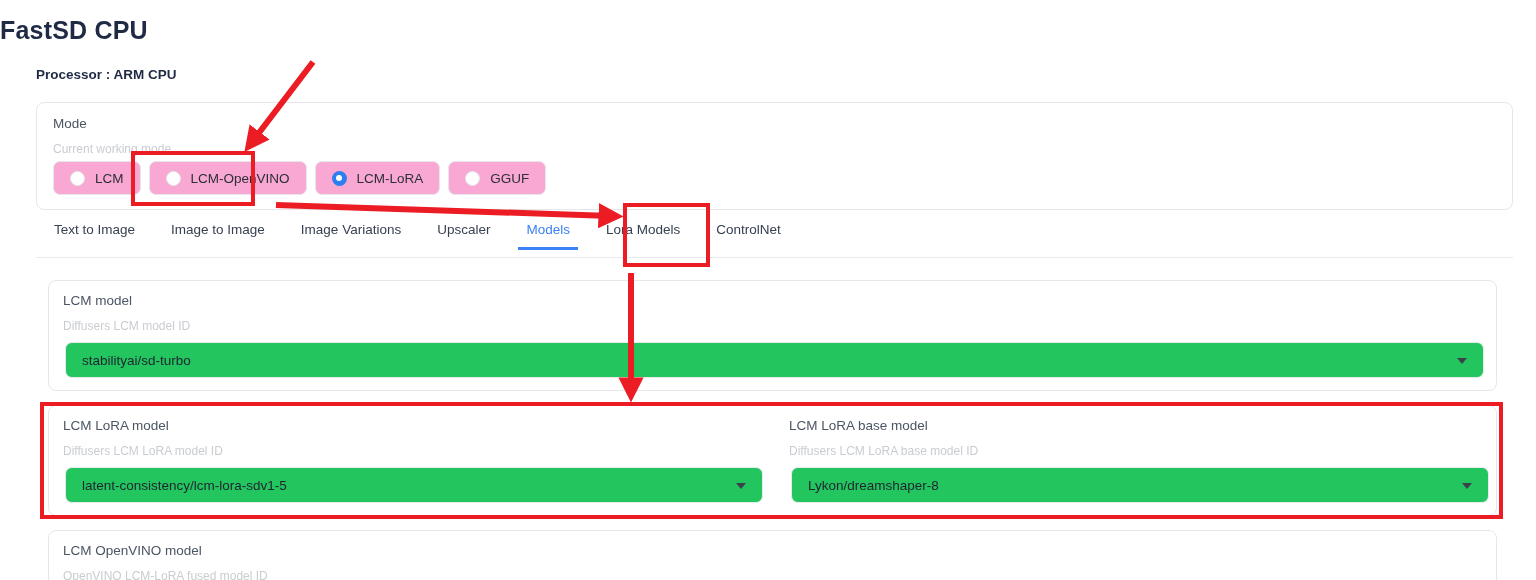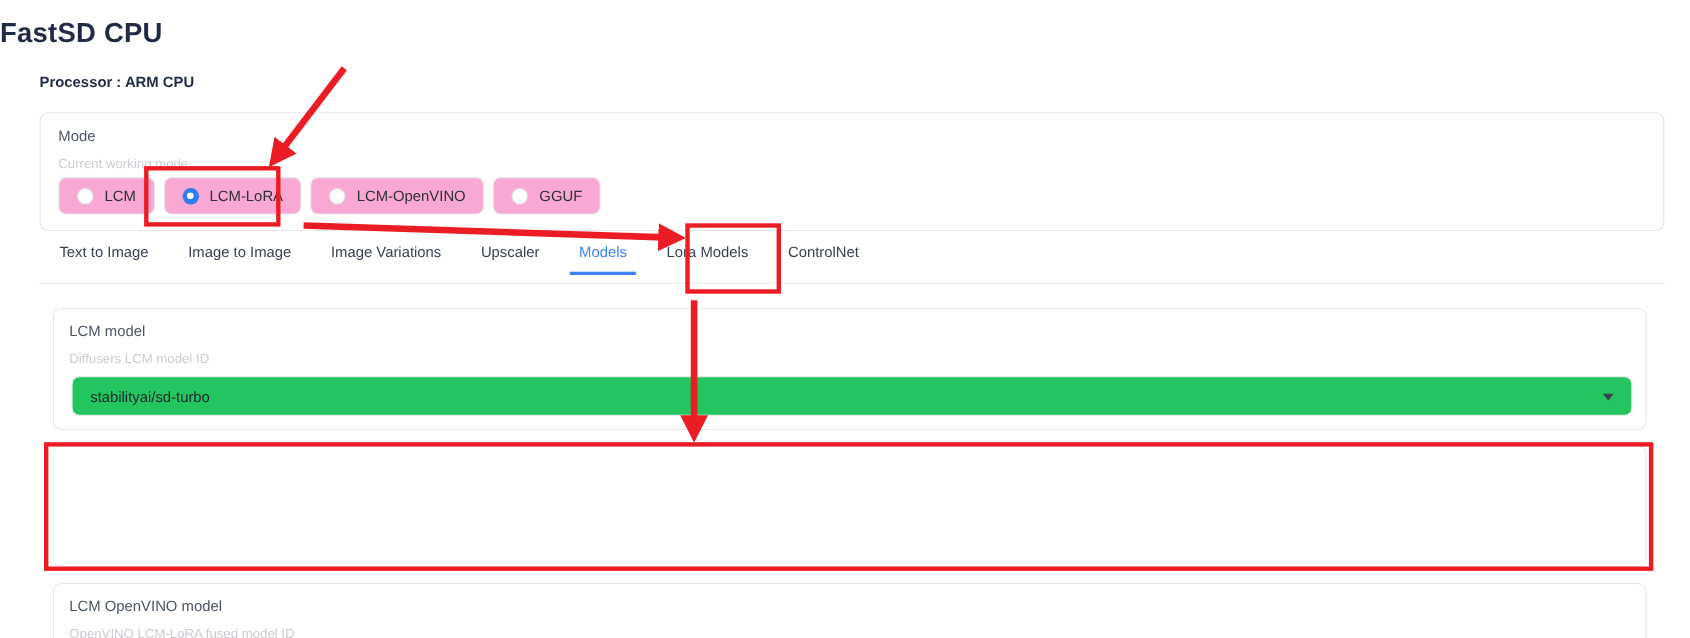--- a/index.html
+++ b/index.html
@@ -251,27 +251,27 @@
 
 <div class="panel" id="mode-panel">
   <div class="panel-label">Mode</div>
   <div class="panel-desc">Current working mode</div>
 
   <div class="radio-row">
     <div class="radio-pill">
       <span class="radio-dot"></span>
       <span class="radio-text">LCM</span>
     </div>
+    <div class="radio-pill">
+      <span class="radio-dot"></span>
+      <span class="radio-text">LCM-OpenVINO</span>
+    </div>
     <div class="radio-pill selected">
       <span class="radio-dot"></span>
       <span class="radio-text">LCM-LoRA</span>
-    </div>
-    <div class="radio-pill">
-      <span class="radio-dot"></span>
-      <span class="radio-text">LCM-OpenVINO</span>
     </div>
     <div class="radio-pill">
       <span class="radio-dot"></span>
       <span class="radio-text">GGUF</span>
     </div>
   </div>
 </div>
 
 <div id="tabs">
   <div class="tab">Text to Image</div>
@@ -286,20 +286,36 @@
 <div class="panel" id="lcm-model-panel">
   <div class="panel-label">LCM model</div>
   <div class="panel-desc">Diffusers LCM model ID</div>
   <div class="dropdown" id="lcm-model-dropdown">
     <span class="dropdown-value">stabilityai/sd-turbo</span>
     <span class="caret"></span>
   </div>
 </div>
 
 <div class="panel" id="lora-panel">
+  <div class="lora-col left">
+    <div class="panel-label">LCM LoRA model</div>
+    <div class="panel-desc">Diffusers LCM LoRA model ID</div>
+    <div class="dropdown">
+      <span class="dropdown-value">latent-consistency/lcm-lora-sdv1-5</span>
+      <span class="caret"></span>
+    </div>
+  </div>
+  <div class="lora-col right">
+    <div class="panel-label">LCM LoRA base model</div>
+    <div class="panel-desc">Diffusers LCM LoRA base model ID</div>
+    <div class="dropdown">
+      <span class="dropdown-value">Lykon/dreamshaper-8</span>
+      <span class="caret"></span>
+    </div>
+  </div>
 </div>
 
 <div class="panel" id="openvino-panel">
   <div class="panel-label">LCM OpenVINO model</div>
   <div class="panel-desc">OpenVINO LCM-LoRA fused model ID</div>
 </div>
 
 <div class="annot-box" id="annot-box-lcmlora"></div>
 <div class="annot-box" id="annot-box-models"></div>
 <div class="annot-box" id="annot-box-lora"></div>

